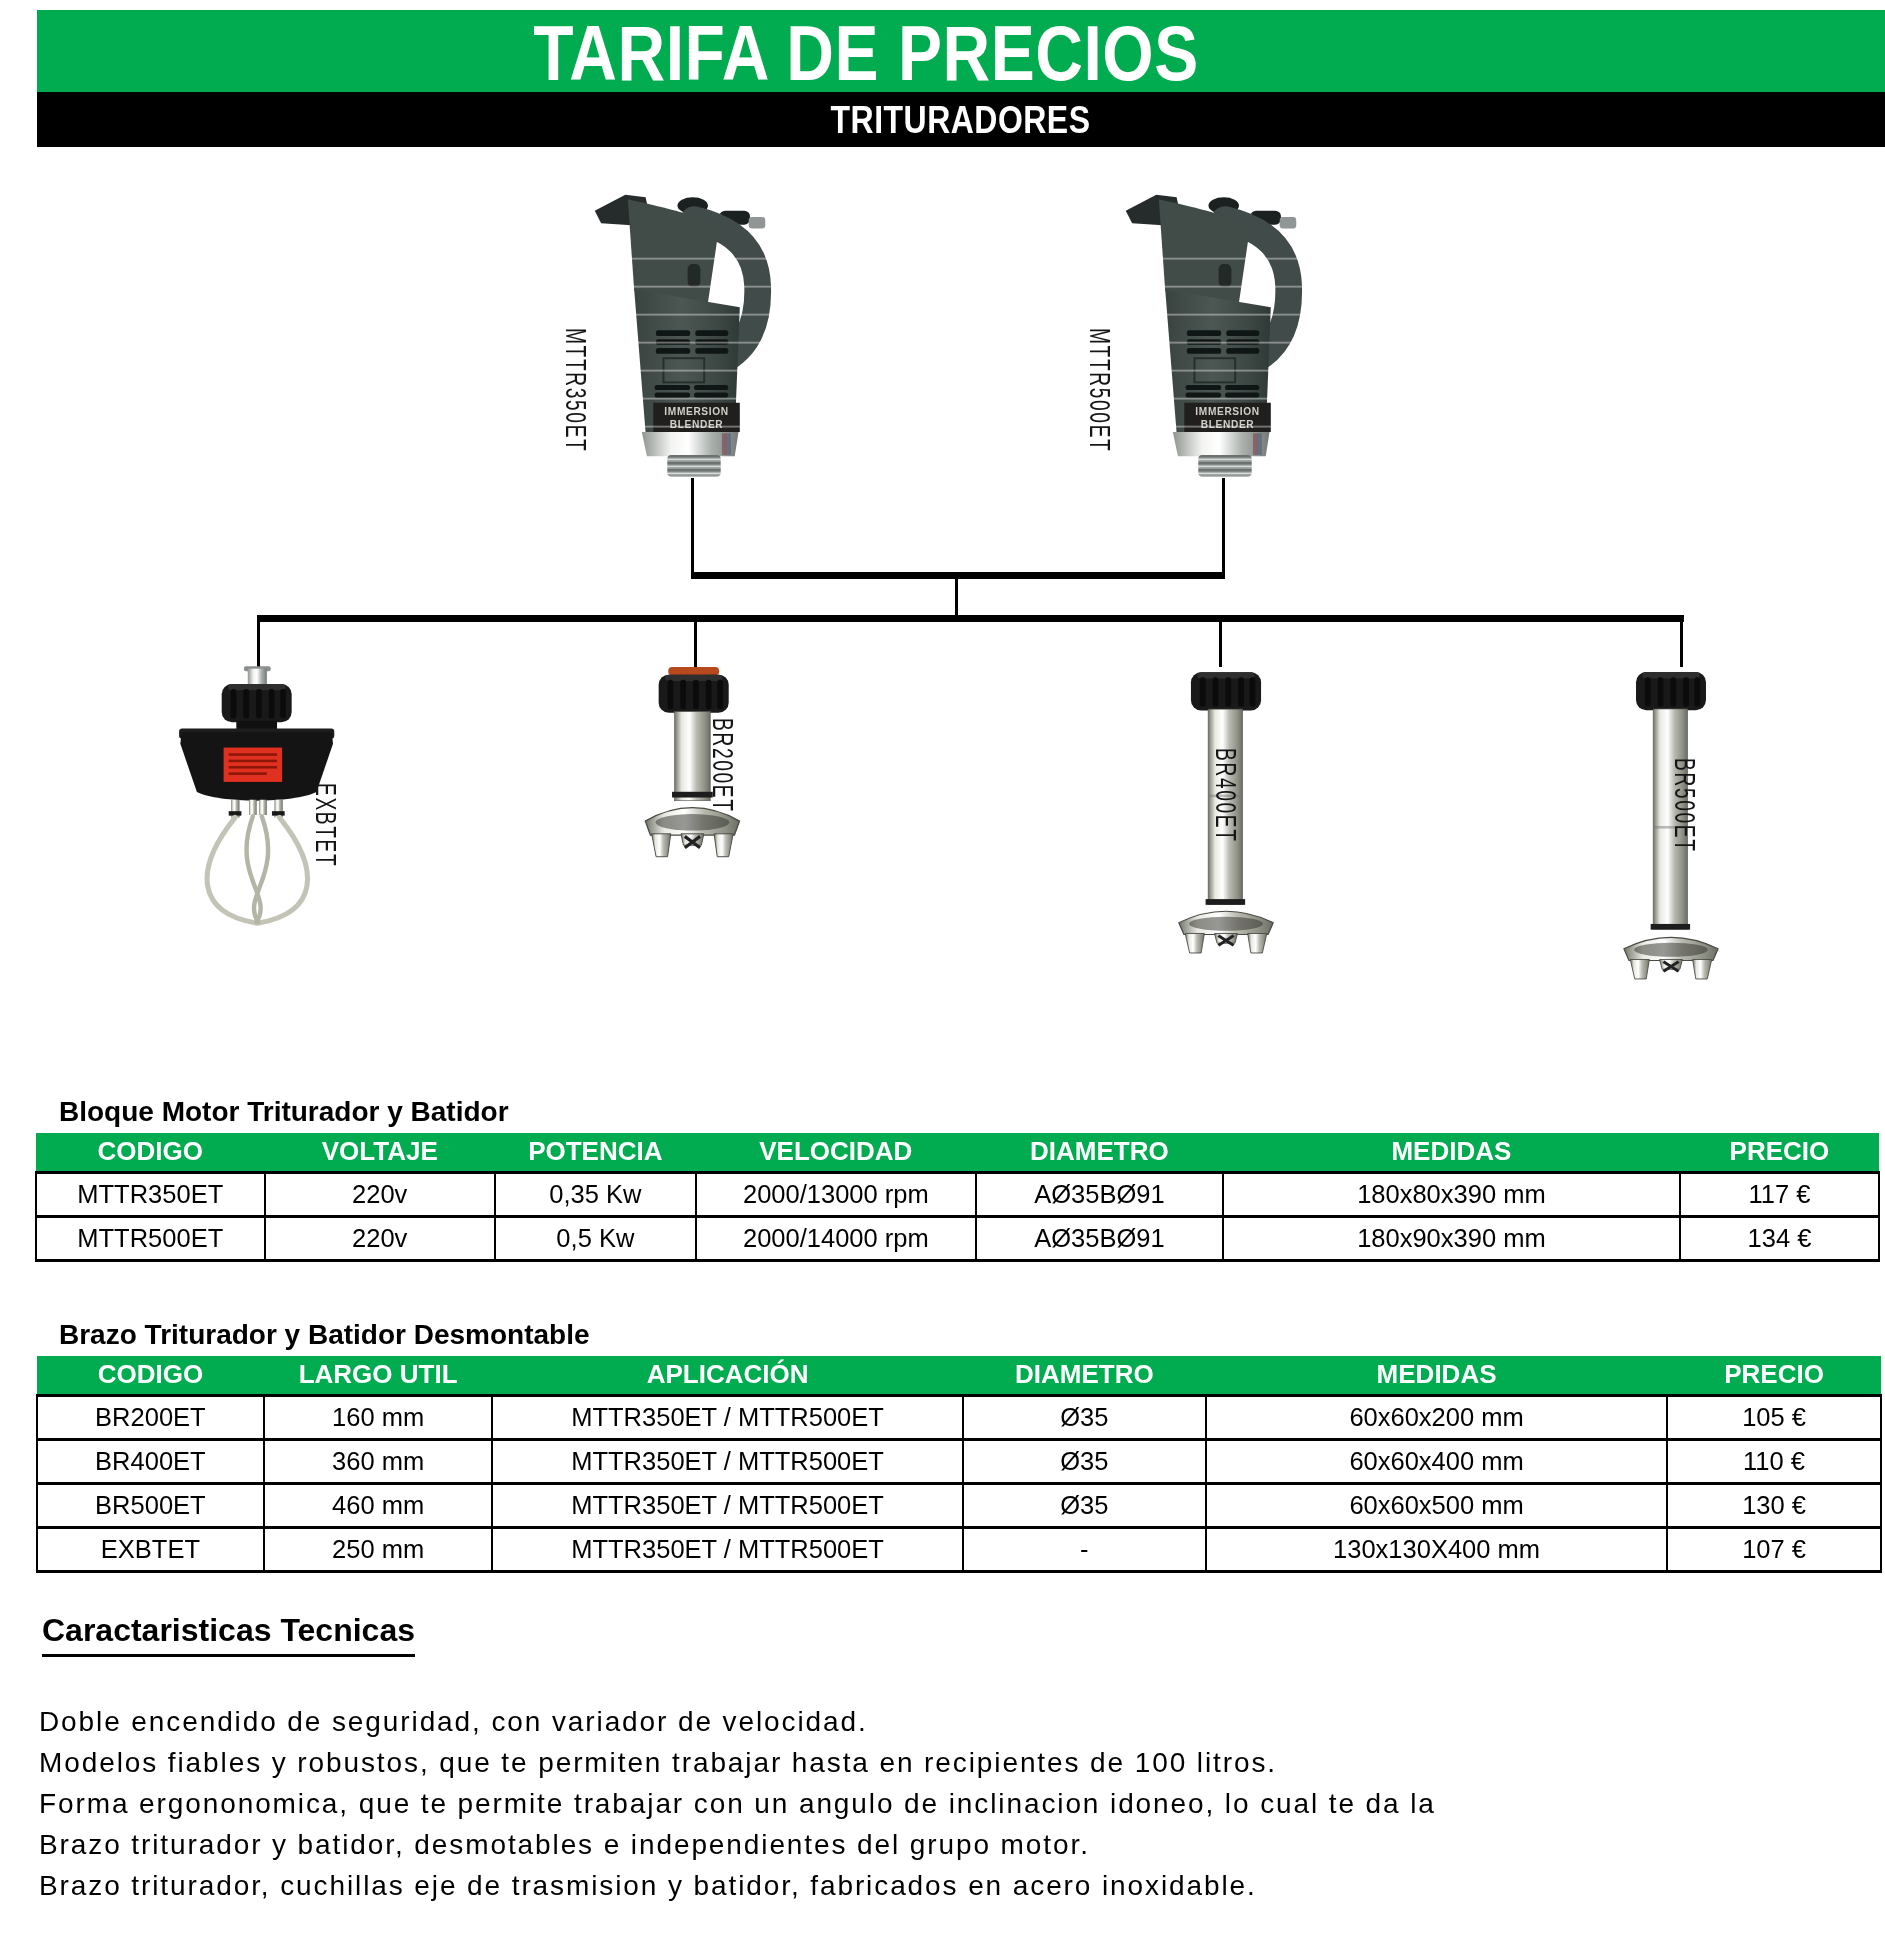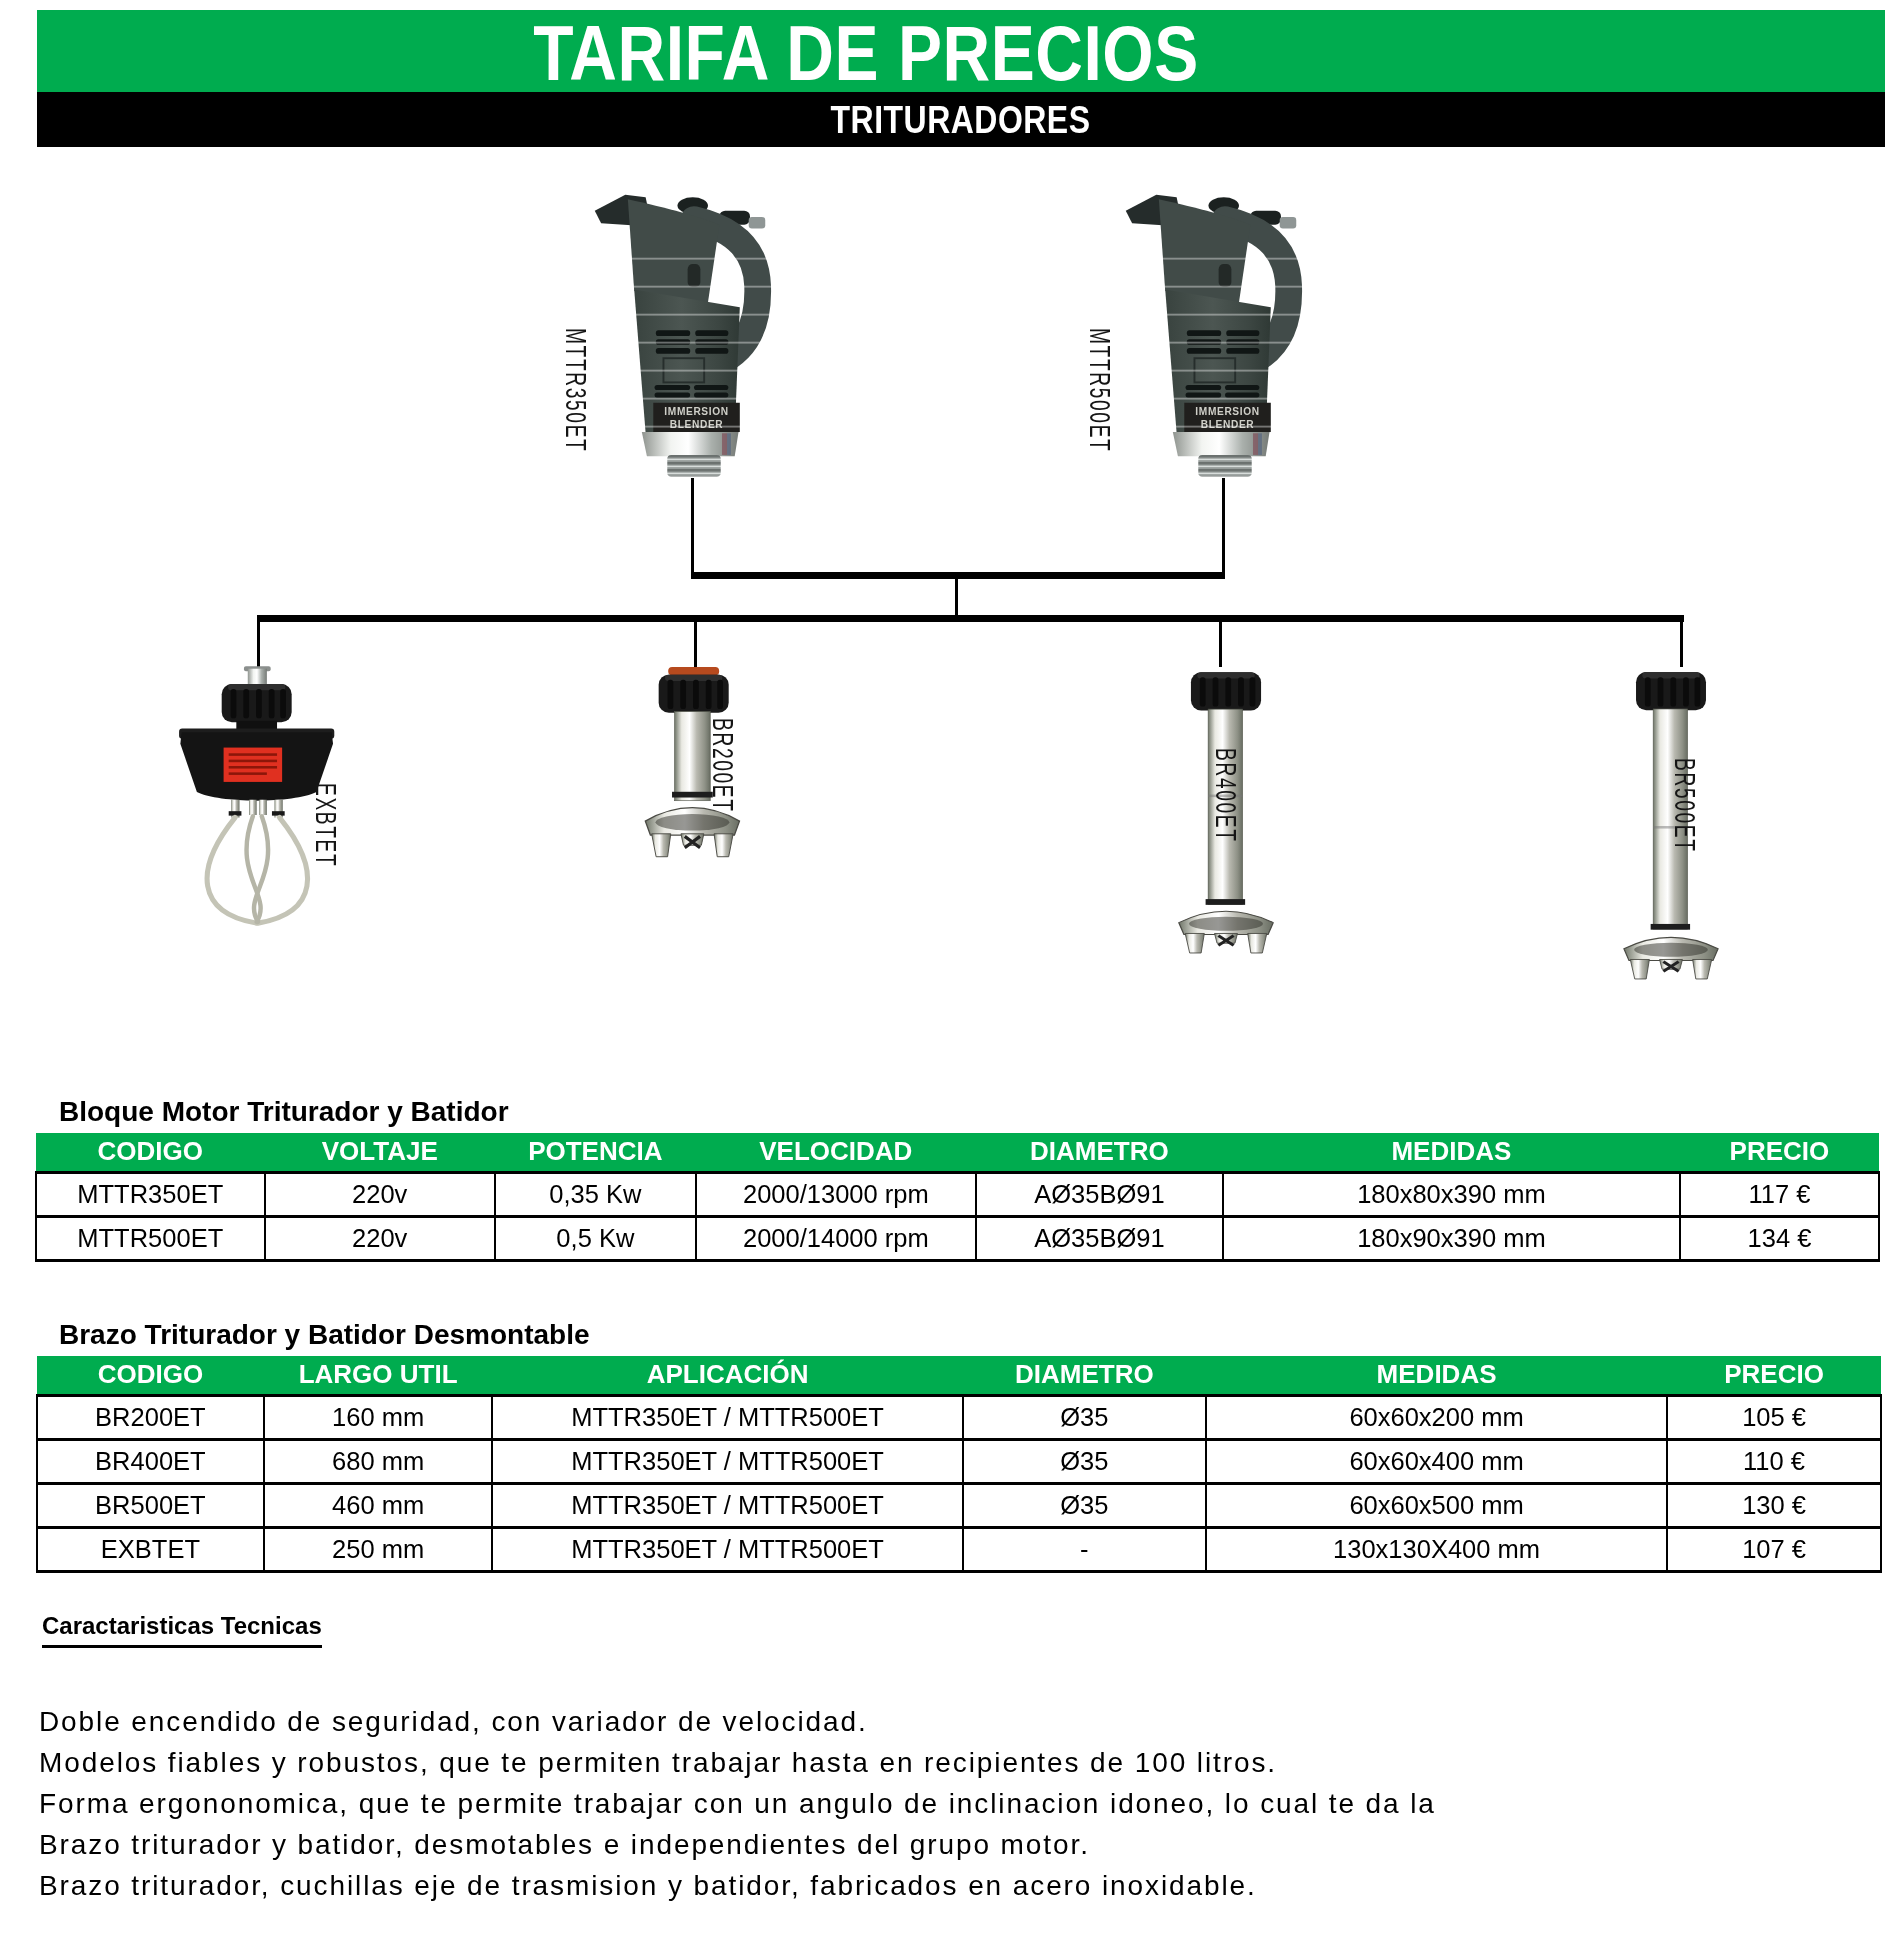--- a/index.html
+++ b/index.html
@@ -48,21 +48,21 @@
   }
   .price-table tbody{border-top:3.2px solid #000;}
   .price-table tbody tr{height:44px;}
   .price-table td{
     border:2.5px solid #000;border-top-width:3.2px;border-bottom-width:3.2px;
     text-align:center;vertical-align:middle;font-size:25.5px;background:#fff;padding:0;
   }
 
   
   .feat-title{
-    font-size:24px;font-weight:bold;display:inline-block;
+    font-size:32px;font-weight:bold;display:inline-block;
     border-bottom:3.8px solid #000;padding-bottom:5.1px;white-space:nowrap;
   }
   .feat-line{font-size:28px;letter-spacing:1.9px;line-height:41px;white-space:nowrap;color:#000;}
 </style>
 </head>
 <body>
 
 <svg width="0" height="0" style="position:absolute" aria-hidden="true">
   <defs>
     <linearGradient id="gBody" x1="0" y1="0" x2="1" y2="0">
@@ -300,21 +300,21 @@
       <tr>
         <td>BR200ET</td>
         <td>160 mm</td>
         <td>MTTR350ET / MTTR500ET</td>
         <td>Ø35</td>
         <td>60x60x200 mm</td>
         <td>105 €</td>
       </tr>
       <tr>
         <td>BR400ET</td>
-        <td>680 mm</td>
+        <td>360 mm</td>
         <td>MTTR350ET / MTTR500ET</td>
         <td>Ø35</td>
         <td>60x60x400 mm</td>
         <td>110 €</td>
       </tr>
       <tr>
         <td>BR500ET</td>
         <td>460 mm</td>
         <td>MTTR350ET / MTTR500ET</td>
         <td>Ø35</td>

